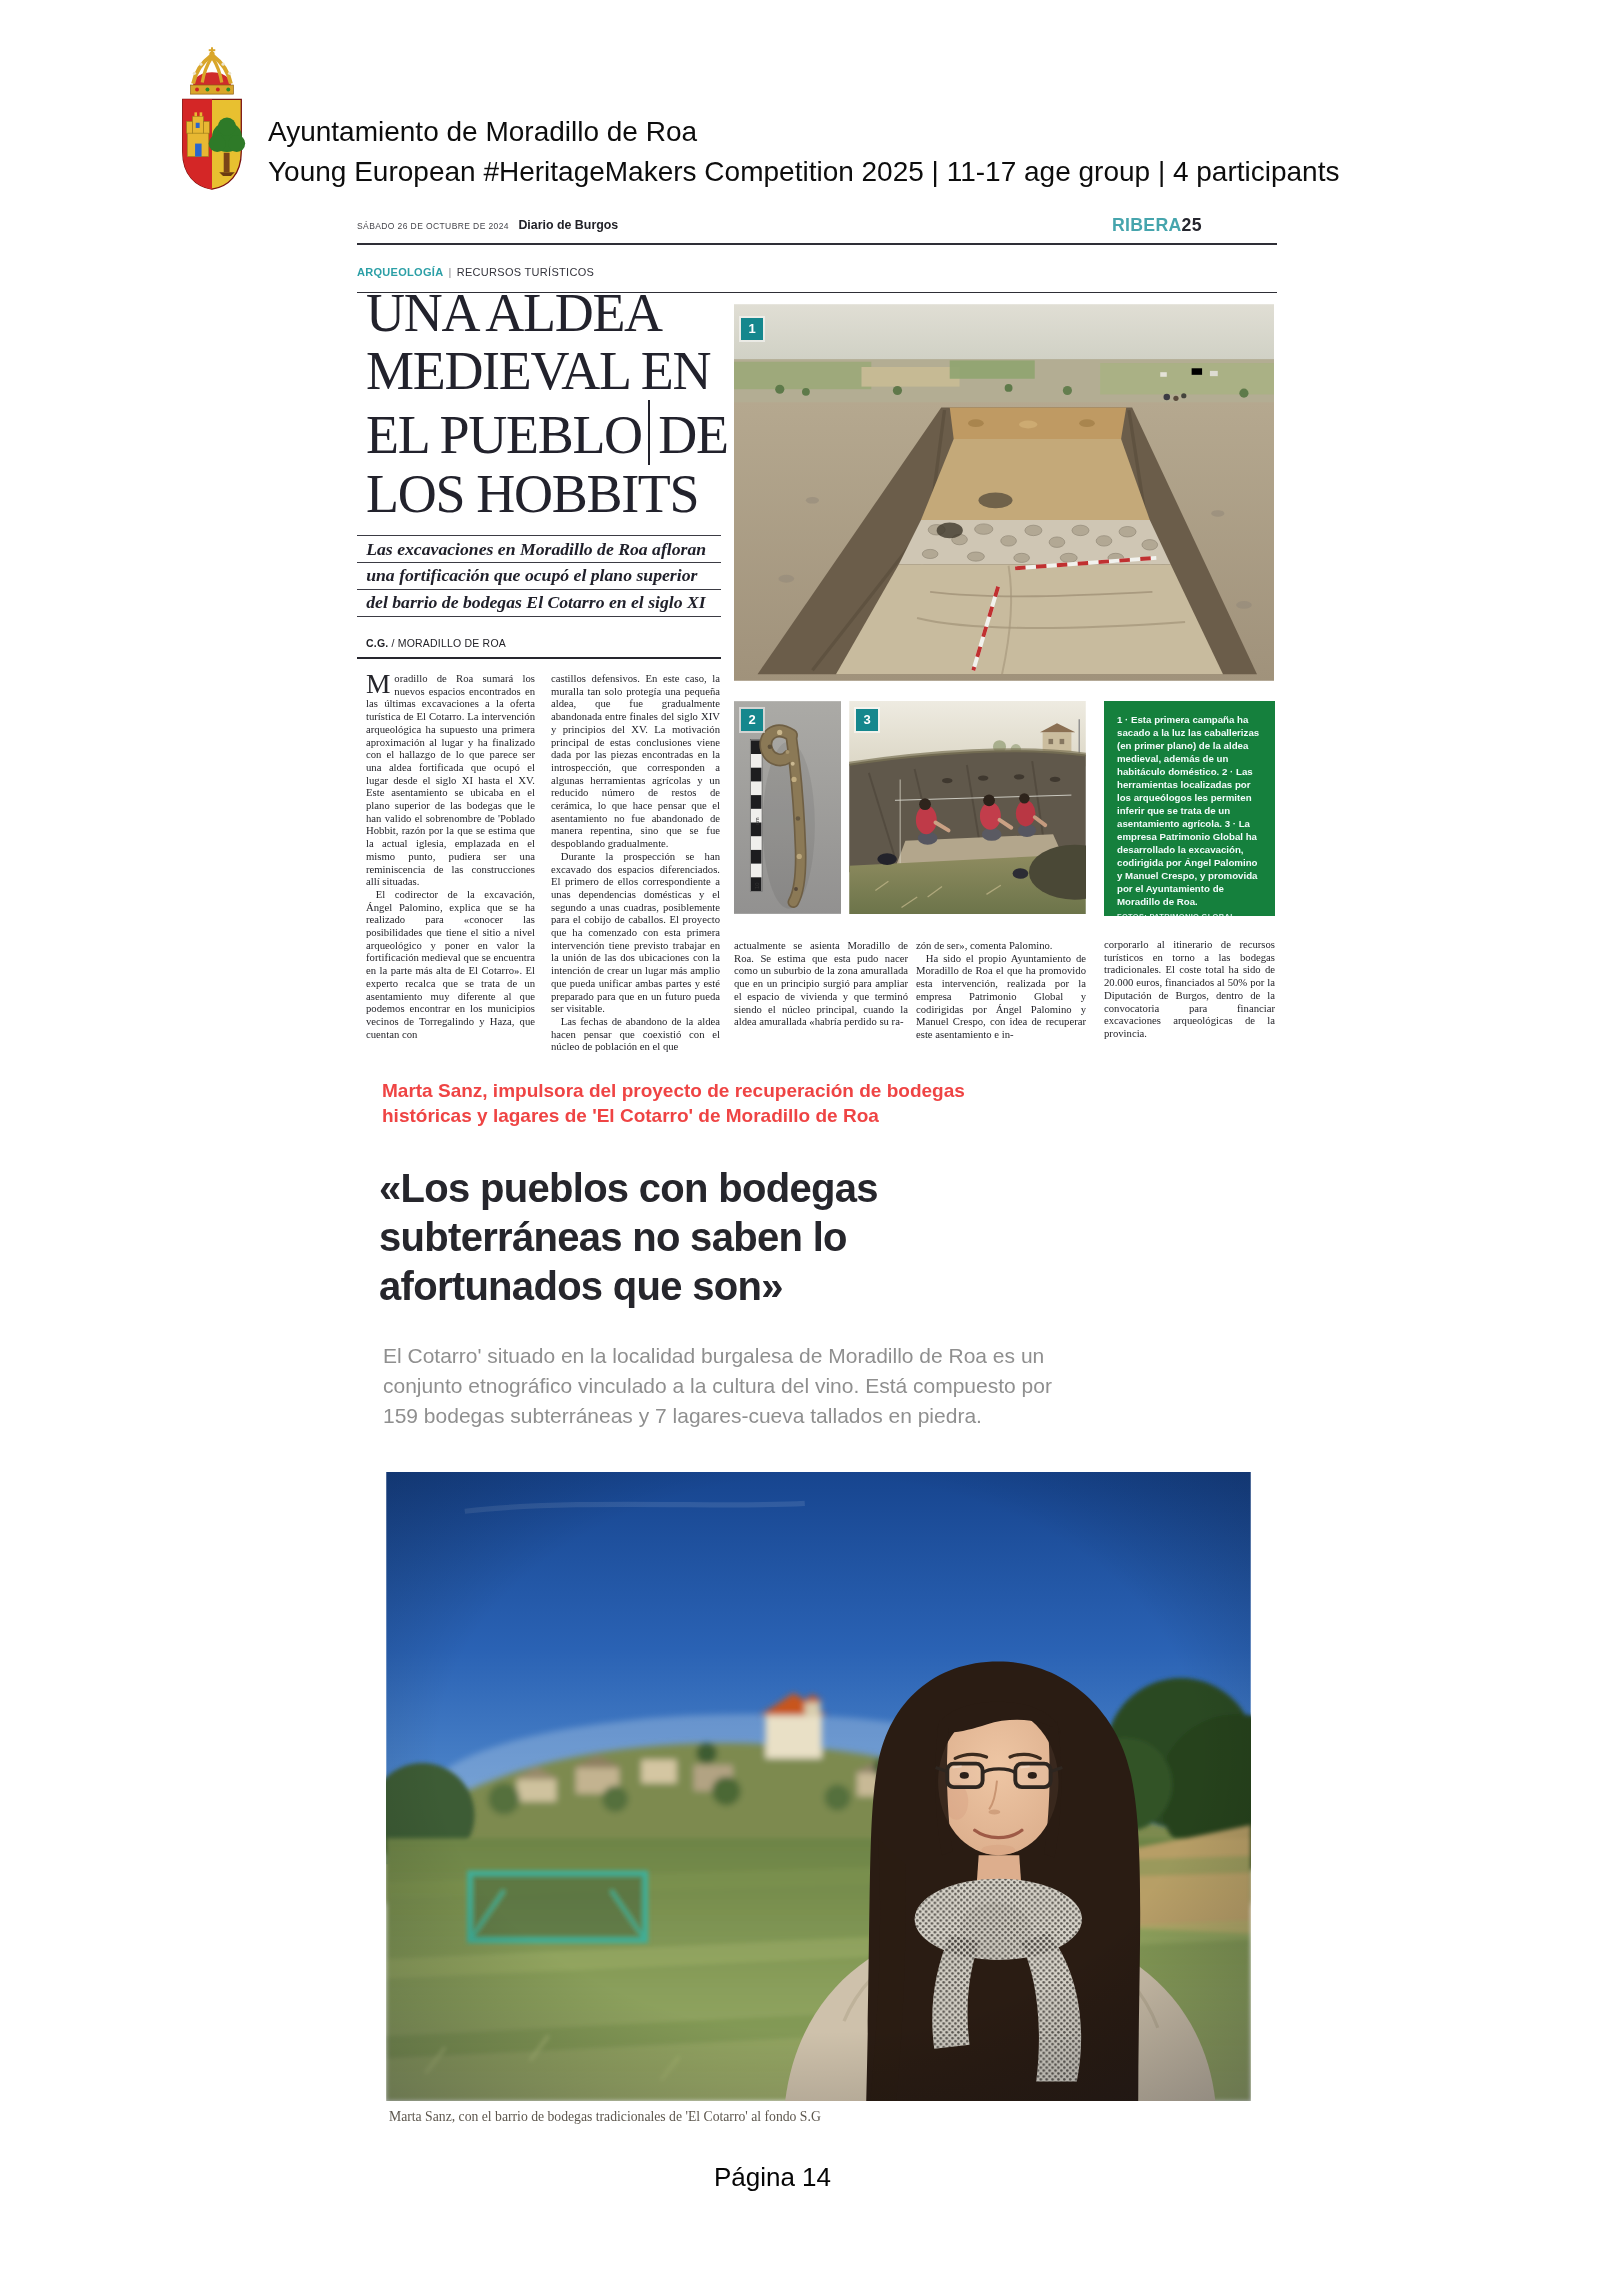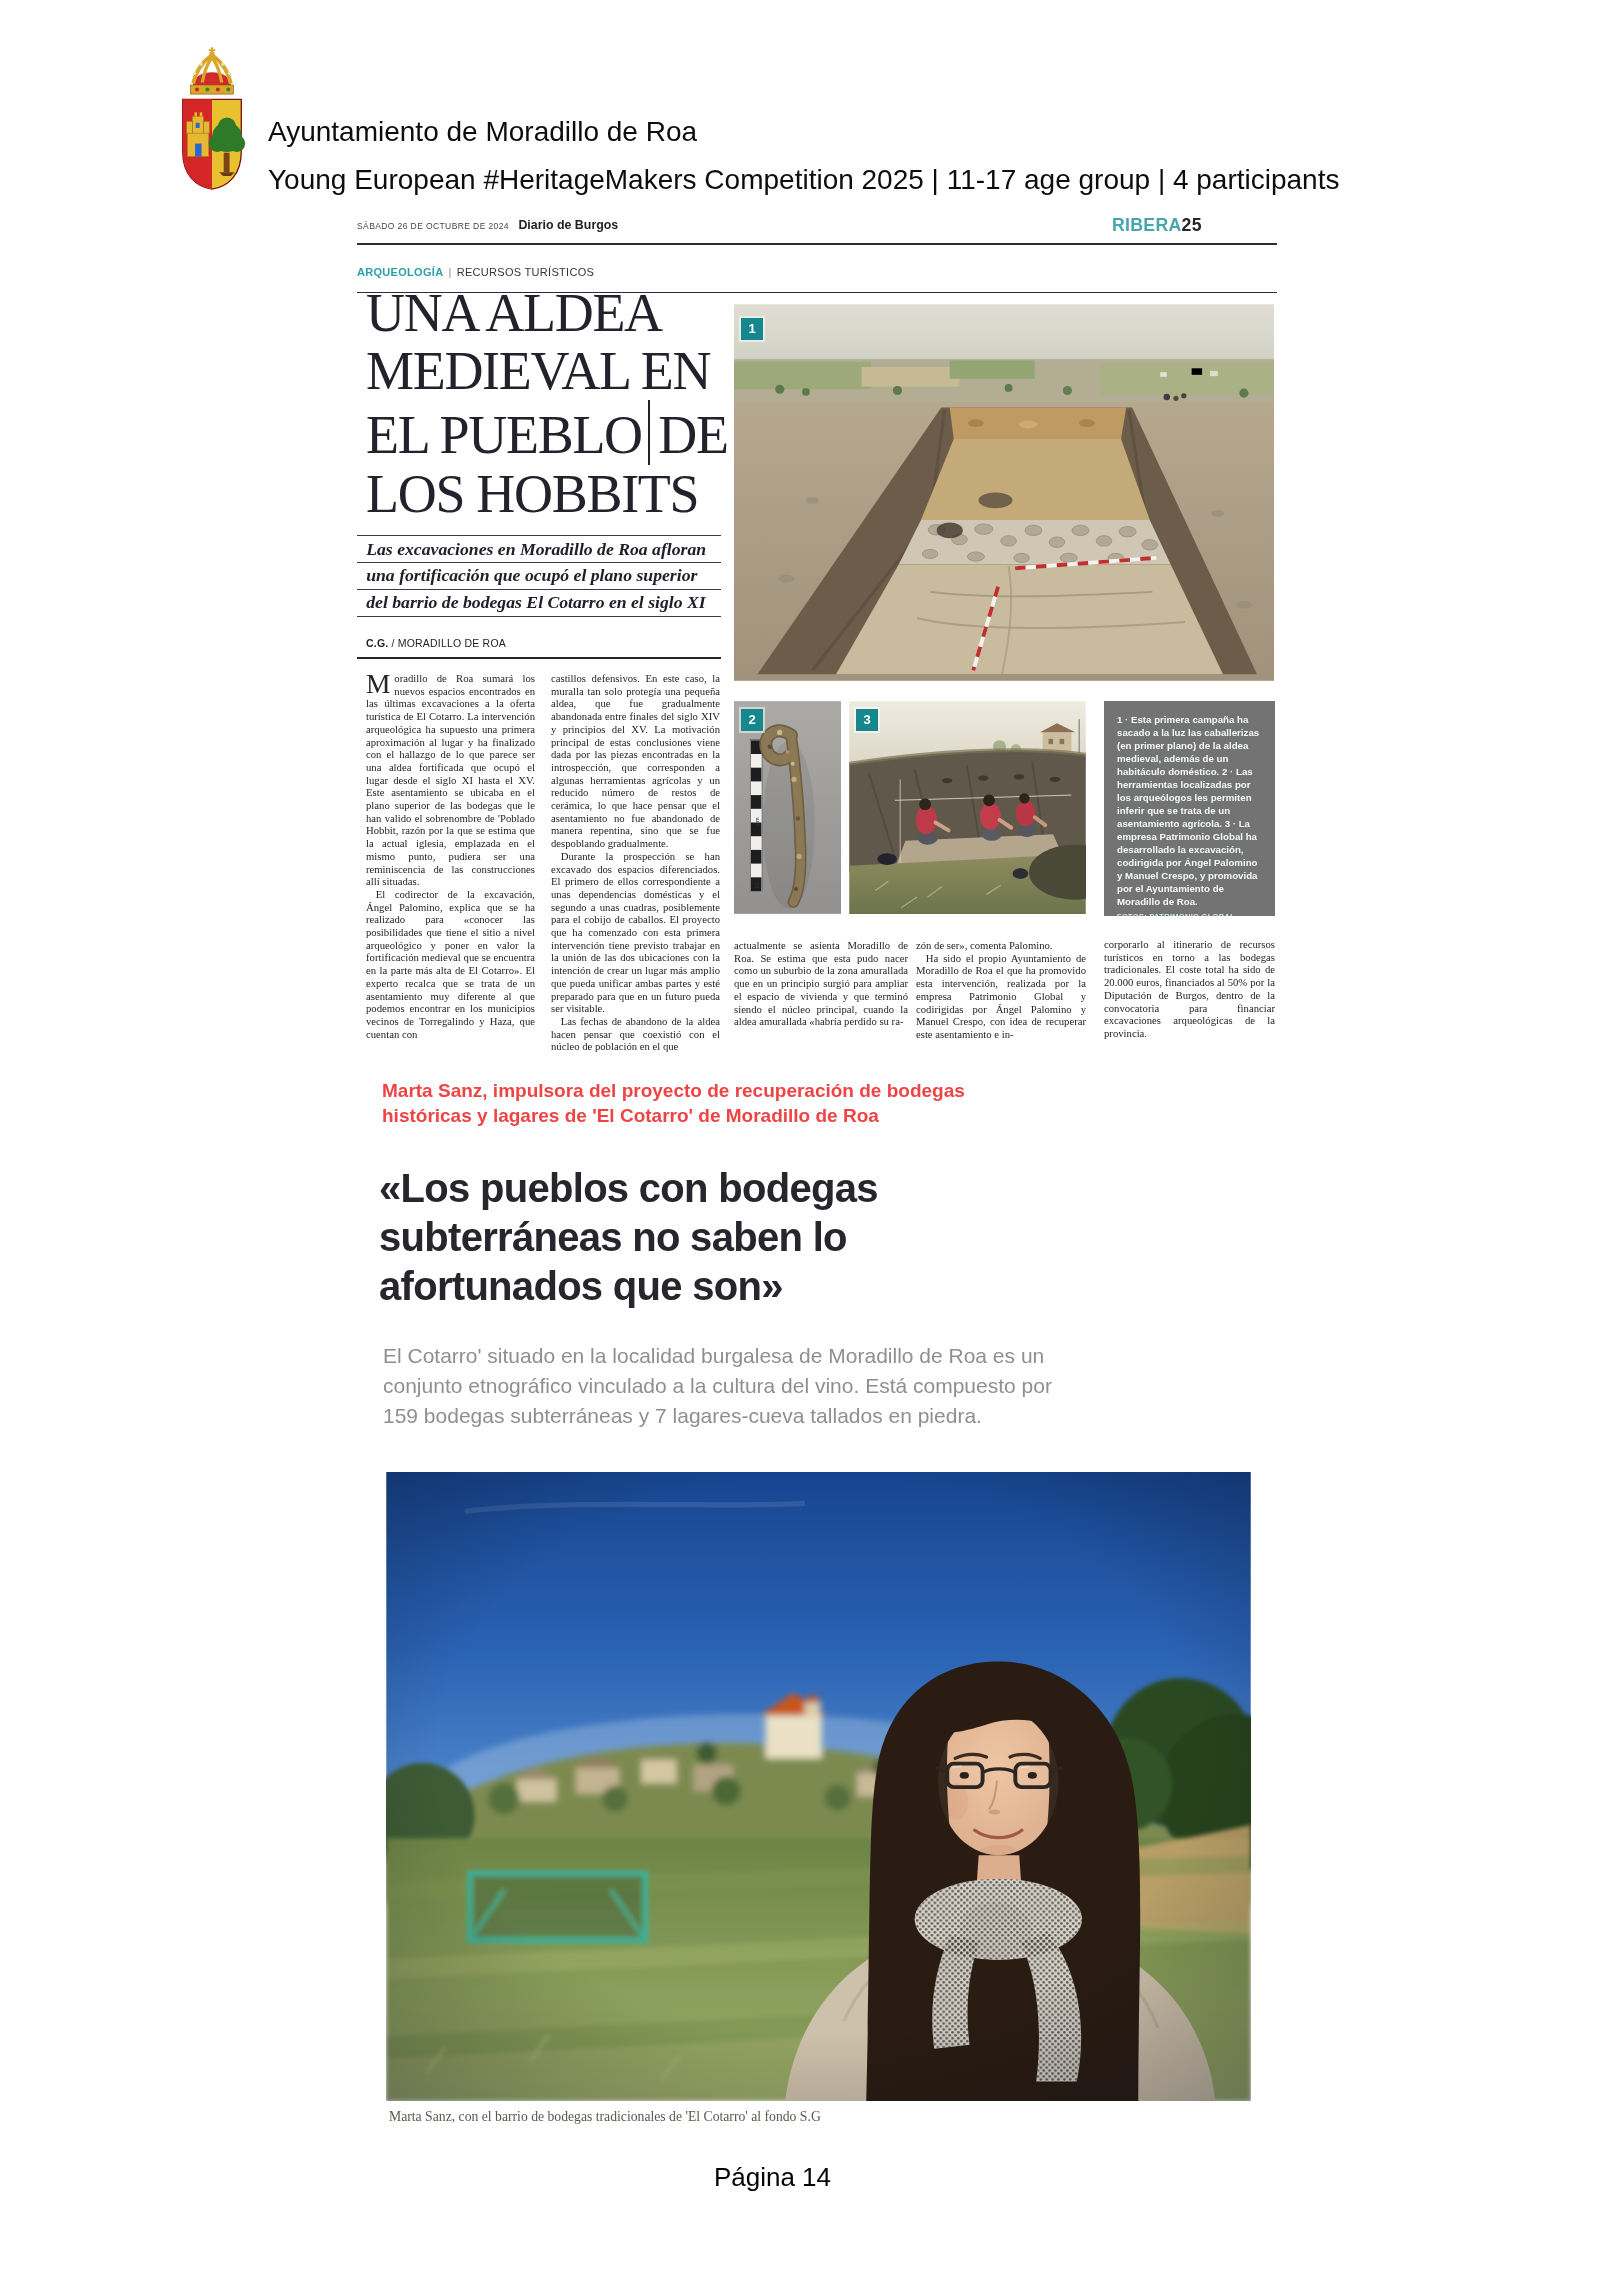--- a/index.html
+++ b/index.html
@@ -2,21 +2,21 @@
 <html style="font-size:10.5px"><head>
 <meta charset="utf-8">
 <style>
   * { margin:0; padding:0; box-sizing:border-box; }
   body { background:#ffffff; font-family:"Liberation Sans", sans-serif; }
   .page { position:relative; width:1623px; height:2295px; background:#ffffff; overflow:hidden; }
   .abs { position:absolute; }
 
   
   .hdr-line1 { left:268px; top:116px; font-size:28px; color:#0d0d0d; white-space:nowrap; }
-  .hdr-line2 { left:268px; top:156px; font-size:28px; color:#0d0d0d; white-space:nowrap;margin-top:8px; }
+  .hdr-line2 { left:268px; top:156px; font-size:28px; color:#0d0d0d; white-space:nowrap; }
 
   
   .np-dateline { left:357px; top:218px; white-space:nowrap; }
   .np-date { font-size:8.5px; letter-spacing:0.4px; color:#45454b; }
   .np-mast { font-size:12.4px; font-weight:700; color:#222228; margin-left:6.5px; }
   .np-ribera { left:1112px; top:215px; width:164px; text-align:left; font-size:17.7px; font-weight:700; letter-spacing:0.3px; }
   .np-ribera .teal { color:#46a5ad; }
   .np-ribera .num { color:#26262e; }
   .rule-top { left:357px; top:243px; width:920px; height:2px; background:#2e2e36; }
   .np-kicker { left:357px; top:266px; font-size:11px; white-space:nowrap; }
@@ -52,21 +52,21 @@
   .ph1 { left:734px; top:304px; }
   .ph2 { left:734px; top:701px; }
   .ph3 { left:849px; top:701px; }
   .ph4 { left:386px; top:1472px; }
 
   .badge { width:22px; height:22px; background:#15878d; color:#fff; font-weight:700; font-size:13px; line-height:22px; text-align:center; box-shadow:0 0 0 2px rgba(255,255,255,.5); }
   .badge1 { left:741px; top:318px; }
   .badge2 { left:741px; top:709px; }
   .badge3 { left:856px; top:709px; }
 
-  .tealbox { left:1104px; top:701px; width:171px; height:215px; background:#737373; padding:11.8px 13px 9.2px 13px; color:#f2fbfa; font-weight:600; font-size:9.7px; line-height:13px; overflow:hidden; }
+  .tealbox { left:1104px; top:701px; width:171px; height:215px; background:#15803d; padding:11.8px 13px 9.2px 13px; color:#f2fbfa; font-weight:600; font-size:9.7px; line-height:13px; overflow:hidden; }
   .tealbox .credit { margin-top:4.6px; font-size:7.5px; line-height:9.2px; font-weight:700; letter-spacing:0.3px; color:#d9eeec; }
 
   
   .a2-kicker { left:382px; top:1078px; font-weight:700; font-size:19px; line-height:25px; color:#ef4444; }
   .a2-kicker div { white-space:nowrap; }
   .a2-headline { left:379px; top:1164px; font-weight:700; font-size:40px; line-height:49px; letter-spacing:-0.7px; color:#26262c; }
   .a2-headline div { white-space:nowrap; }
   .a2-lead { left:383px; top:1341px; font-size:21px; line-height:30px; color:#8f8f8f; }
   .a2-lead div { white-space:nowrap; }
   .a2-caption { left:389px; top:2108px; font-family:"Liberation Serif", serif; font-size:13.7px; line-height:17px; color:#5d574e; white-space:nowrap; }

